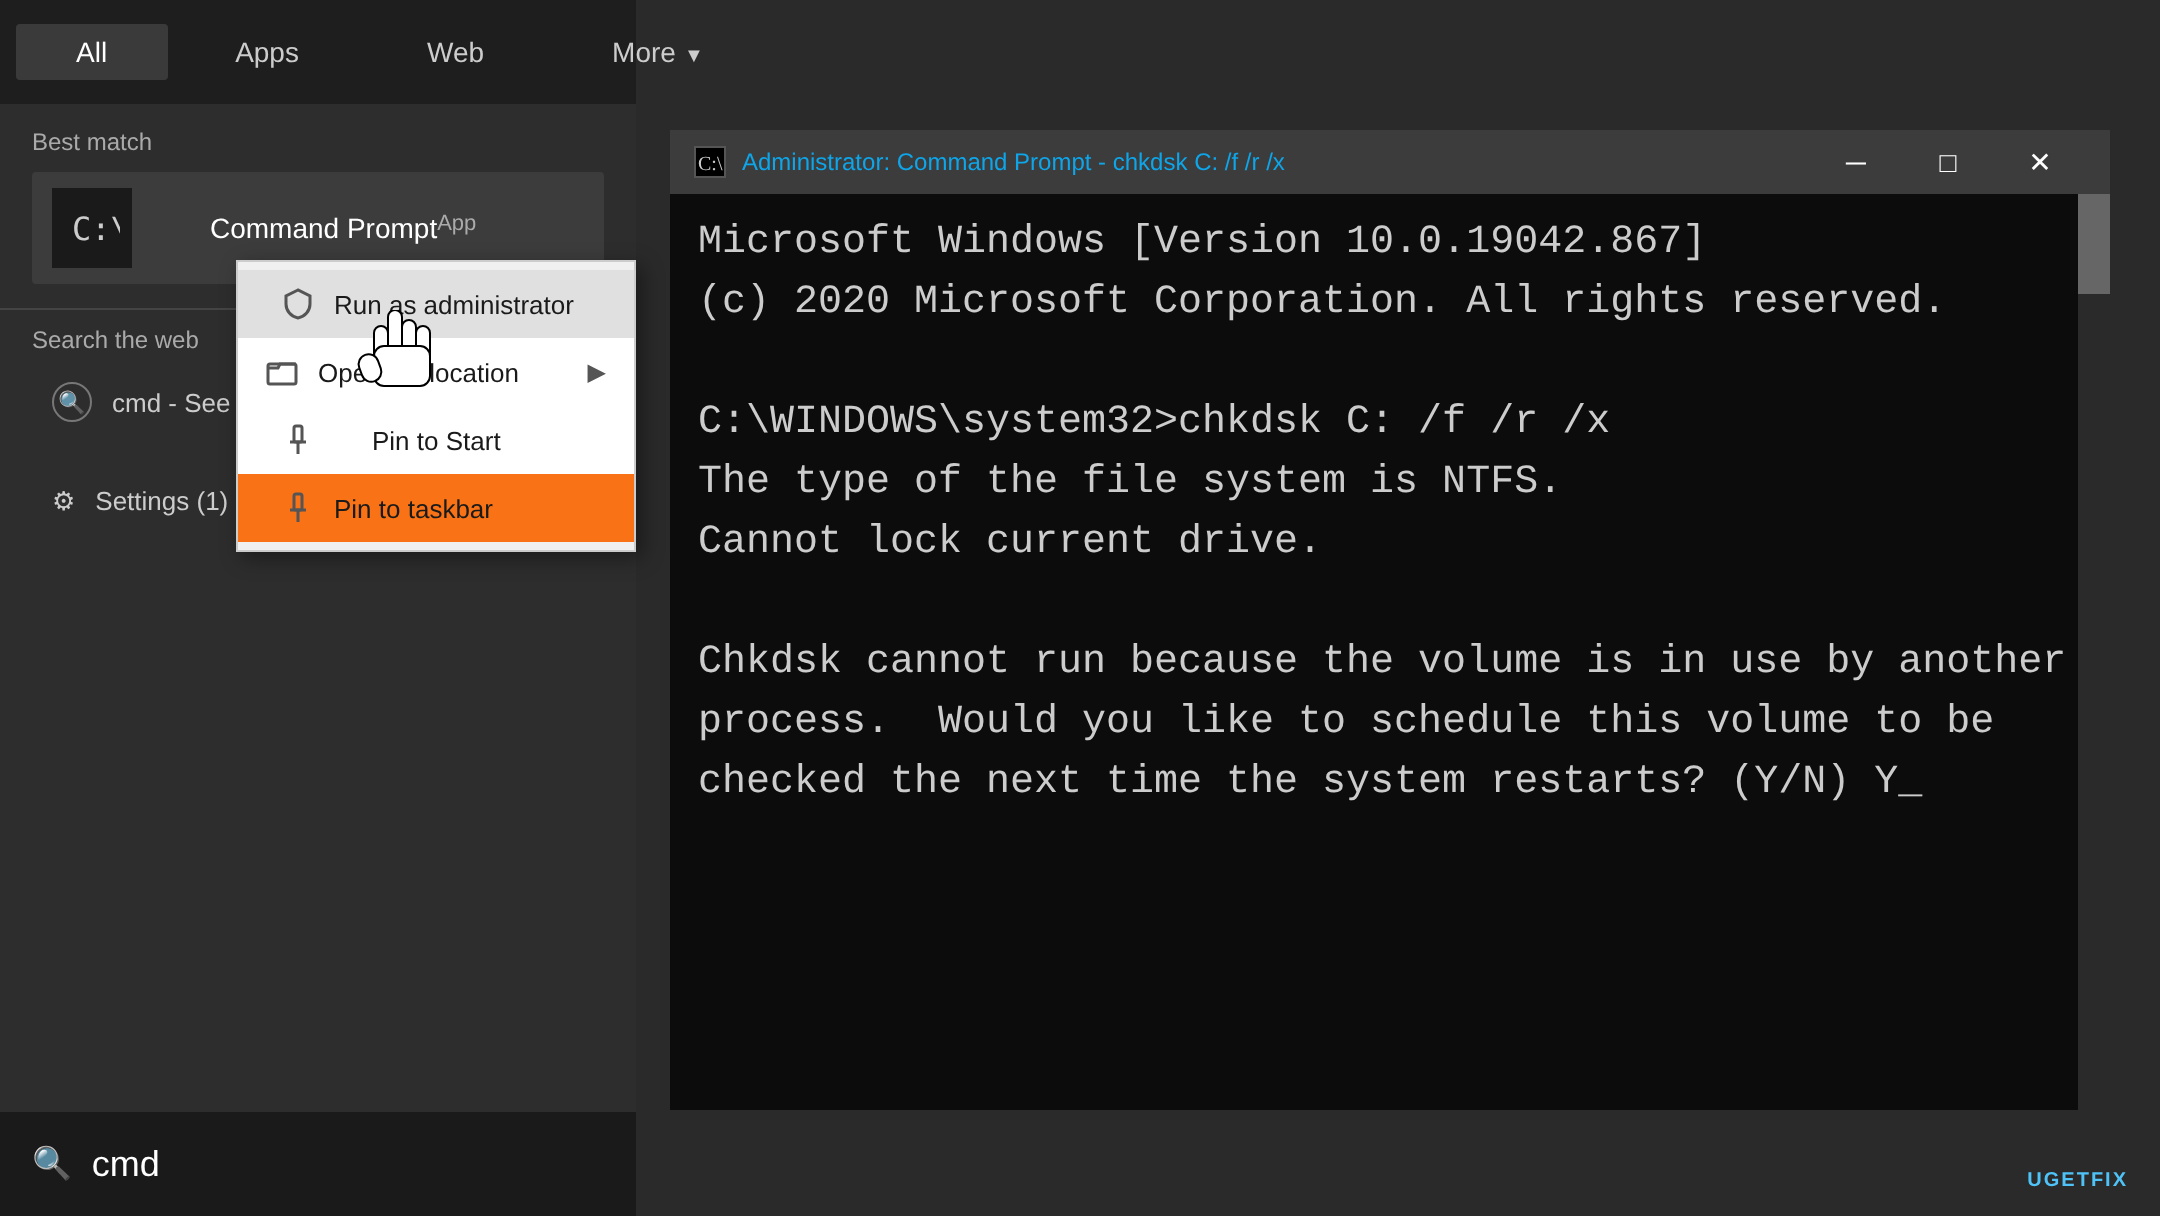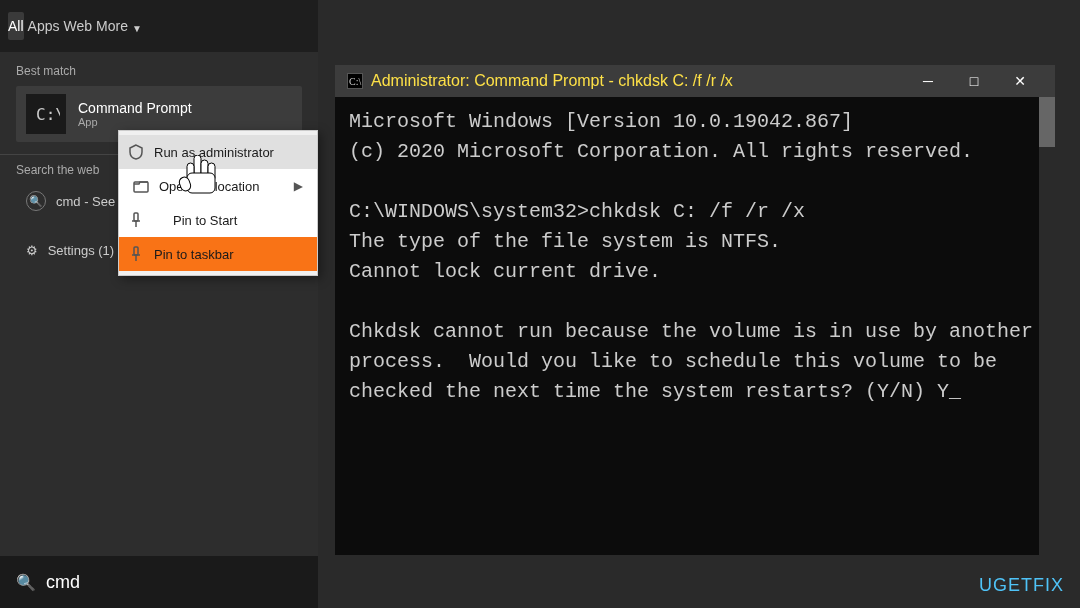--- a/index.html
+++ b/index.html
@@ -37,21 +37,21 @@
       align-items: center;
       background: #1e1e1e;
       height: 52px;
       padding: 0 8px;
       gap: 4px;
     }
 
     .tab-item {
       color: #ccc;
       font-size: 14px;
-      padding: 6px 0;
+      padding: 6px 30px;
       cursor: pointer;
       border-radius: 2px;
       white-space: nowrap;
     }
 
     .tab-item.active {
       color: #fff;
       background: #3a3a3a;
     }
 
@@ -98,21 +98,22 @@
       flex-shrink: 0;
     }
 
     .app-icon svg {
       width: 28px;
       height: 28px;
     }
 
     .app-info {
       display: flex;
-      flex-direction: column;
+      flex-direction: row;
+      margin-left: 27px;
     }
 
     .app-name {
       color: #fff;
       font-size: 14px;
       font-weight: 400;
     }
 
     .app-type {
       color: #aaa;
@@ -163,21 +164,21 @@
       box-shadow: 3px 3px 10px rgba(0,0,0,0.4);
       width: 200px;
       z-index: 100;
       padding: 4px 0;
     }
 
     .context-menu-item {
       display: flex;
       align-items: center;
       gap: 10px;
-      padding: 9px 9px;
+      padding: 9px 22px;
       cursor: pointer;
       color: #1a1a1a;
       font-size: 13px;
       font-family: 'Segoe UI', Arial, sans-serif;
       background: #fff;
     }
 
     .context-menu-item:first-child {
       background: #e0e0e0;
     }
@@ -274,22 +275,22 @@
       height: 16px;
       background: #555;
       display: flex;
       align-items: center;
       justify-content: center;
       font-size: 10px;
       color: #fff;
     }
 
     .cmd-title-text {
-      color: #fde047;
-      font-size: 16px;
+      color: #0ea5e9;
+      font-size: 12px;
       flex: 1;
     }
 
     .cmd-controls {
       display: flex;
       gap: 0;
     }
 
     .cmd-btn {
       width: 46px;
@@ -346,22 +347,22 @@
       z-index: 200;
       pointer-events: none;
     }
 
     
     .watermark {
       position: absolute;
       bottom: 12px;
       right: 16px;
       color: #fff;
-      font-size: 18px;
-      font-weight: normal;
+      font-size: 10px;
+      font-weight: bold;
       letter-spacing: 1px;
     }
 
     .watermark span {
       color: #4fc3f7;
     }
   </style>
 </head>
 <body>
 

